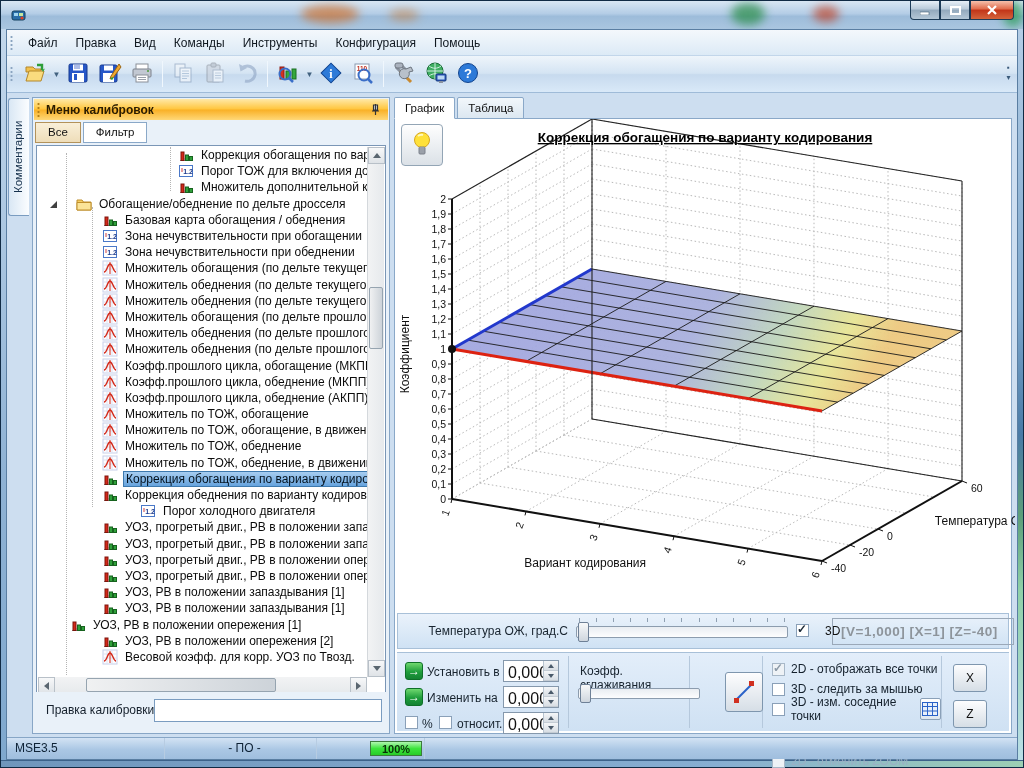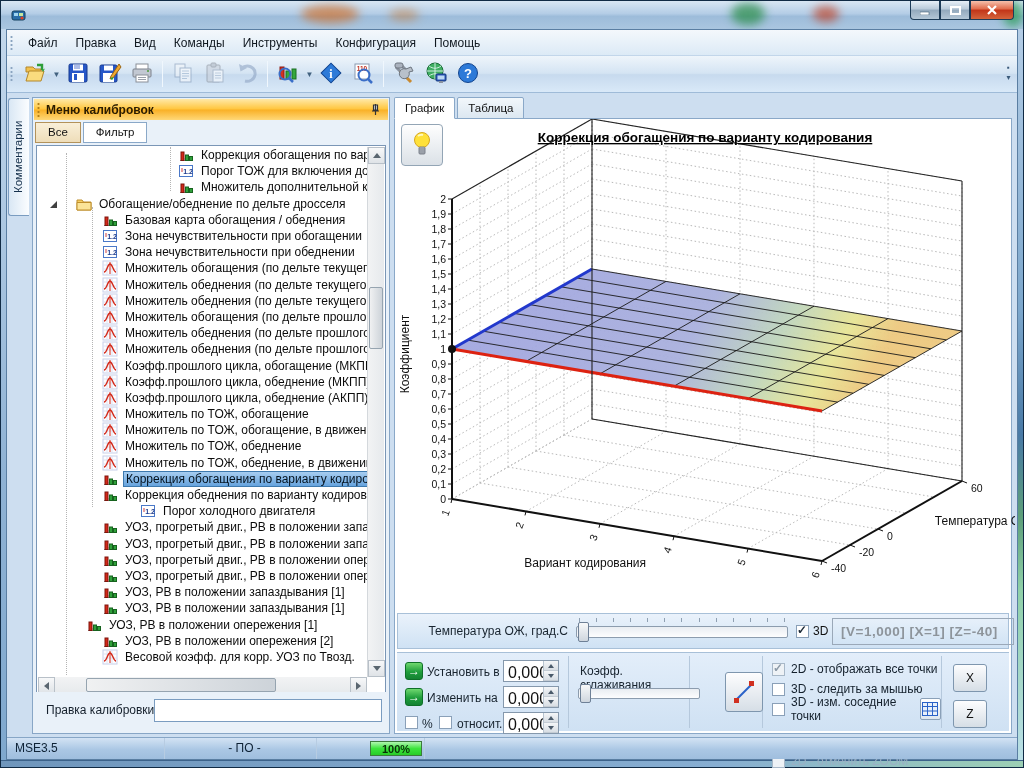--- a/index.html
+++ b/index.html
@@ -97,21 +97,21 @@
   .temp-label { position:absolute; left:25px; top:10px; width:145px; text-align:right; font-size:12px; color:#18242f; }
   .tslider { position:absolute; left:178px; top:3px; width:212px; height:30px; }
   .tticks { position:absolute; left:3px; right:3px; top:1px; height:4px; display:flex; justify-content:space-between; }
   .tticks i { width:1px; height:4px; background:#8fa0b2; }
   .ttrack { position:absolute; left:0; right:0; top:9px; height:12px; background:linear-gradient(180deg,#e9edf2,#fdfdfe); border:1px solid #8c9cae; border-radius:2px; }
   .tthumb { position:absolute; left:2px; top:5px; width:11px; height:20px; background:linear-gradient(180deg,#f8f9fa,#cfd6de); border:1px solid #6e8096; border-radius:2px; }
   .cb { width:13px; height:13px; background:#fff; border:1px solid #8aa0b8; position:relative; flex:none; }
   .cb.checked:after { content:"✓"; position:absolute; left:0px; top:-3px; font-size:12px; font-weight:bold; color:#1c2a38; }
   .cb.dis { background:#eef2f6; border-color:#a8b8c8; }
   .cb.dis.checked:after { color:#8b99a7; }
-  .cb3d { position:absolute; left:398px; top:10px; display:flex; align-items:center; gap:4px; font-size:12px; }
+  .cb3d { position:absolute; left:398px; top:10px; display:flex; gap:16px; font-size:12px; }
   .readout { position:absolute; left:434px; top:4px; width:182px; height:27px; border:1px solid #9aa8b8;
     font-size:13.5px; font-weight:bold; color:#8d949b; line-height:25px; padding-left:8px; letter-spacing:.5px; }
 
   .botbar { position:absolute; left:2px; right:2px; top:533px; bottom:2px; background:linear-gradient(180deg,#e3eefa,#cfe1f3); border-top:1px solid #a8c0d8; }
   .bsec { position:absolute; top:3px; bottom:3px; border-right:1px solid #b5c8dc; }
   .grn-btn { position:absolute; width:18px; height:18px; border:1px solid #0e7028; border-radius:3px; color:#fff; text-align:center; line-height:16px; font-weight:bold;
     background:linear-gradient(180deg,#6fd86f,#1f9e3c 55%,#148232); }
   .flabel { position:absolute; font-size:12px; color:#18242f; }
   .spin { position:absolute; width:56px; height:22px; border:1px solid #8598ac; background:#fff; }
   .spin .val { position:absolute; left:4px; top:3px; font-size:16px; }
@@ -587,21 +587,21 @@
               <div class="trow" style="padding-left: 64px;">
                 <span class="ticon"><svg viewBox="0 0 16 16">
                     <path d="M2 13.5 h12" stroke="#888"></path>
                     <path d="M3 13.5 l2 -1.5 h8" stroke="#aaa" fill="none"></path>
                     <rect x="3" y="5" width="3" height="8.5" fill="#d42818" stroke="#7e150c"></rect>
                     <rect x="7.5" y="8" width="3" height="5.5" fill="#2fa03a" stroke="#17621e"></rect>
                     <rect x="11.5" y="9.5" width="3" height="4" fill="#2fa03a" stroke="#17621e"></rect>
                   </svg></span>
                 <span class="tlabel">УОЗ, РВ в положении запаздывания [1]</span>
               </div>
-              <div class="trow" style="padding-left: 48px;">
+              <div class="trow" style="padding-left: 32px;">
                 <span class="ticon"><svg viewBox="0 0 16 16">
                     <path d="M2 13.5 h12" stroke="#888"></path>
                     <path d="M3 13.5 l2 -1.5 h8" stroke="#aaa" fill="none"></path>
                     <rect x="3" y="5" width="3" height="8.5" fill="#d42818" stroke="#7e150c"></rect>
                     <rect x="7.5" y="8" width="3" height="5.5" fill="#2fa03a" stroke="#17621e"></rect>
                     <rect x="11.5" y="9.5" width="3" height="4" fill="#2fa03a" stroke="#17621e"></rect>
                   </svg></span>
                 <span class="tlabel">УОЗ, РВ в положении опережения [1]</span>
               </div>
               <div class="trow" style="padding-left: 64px;">

